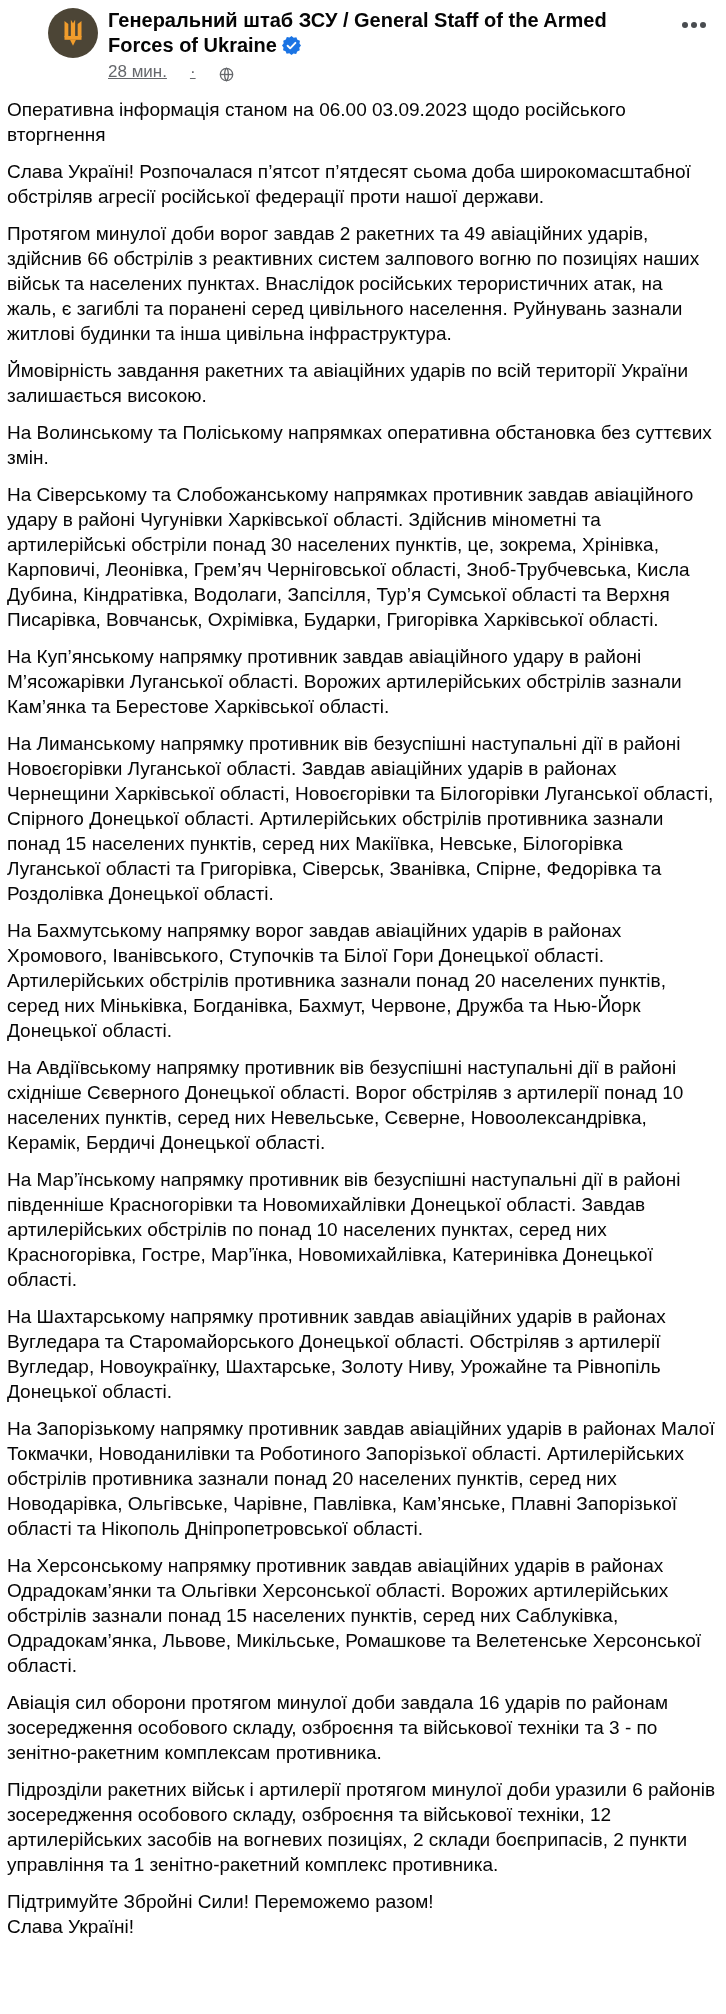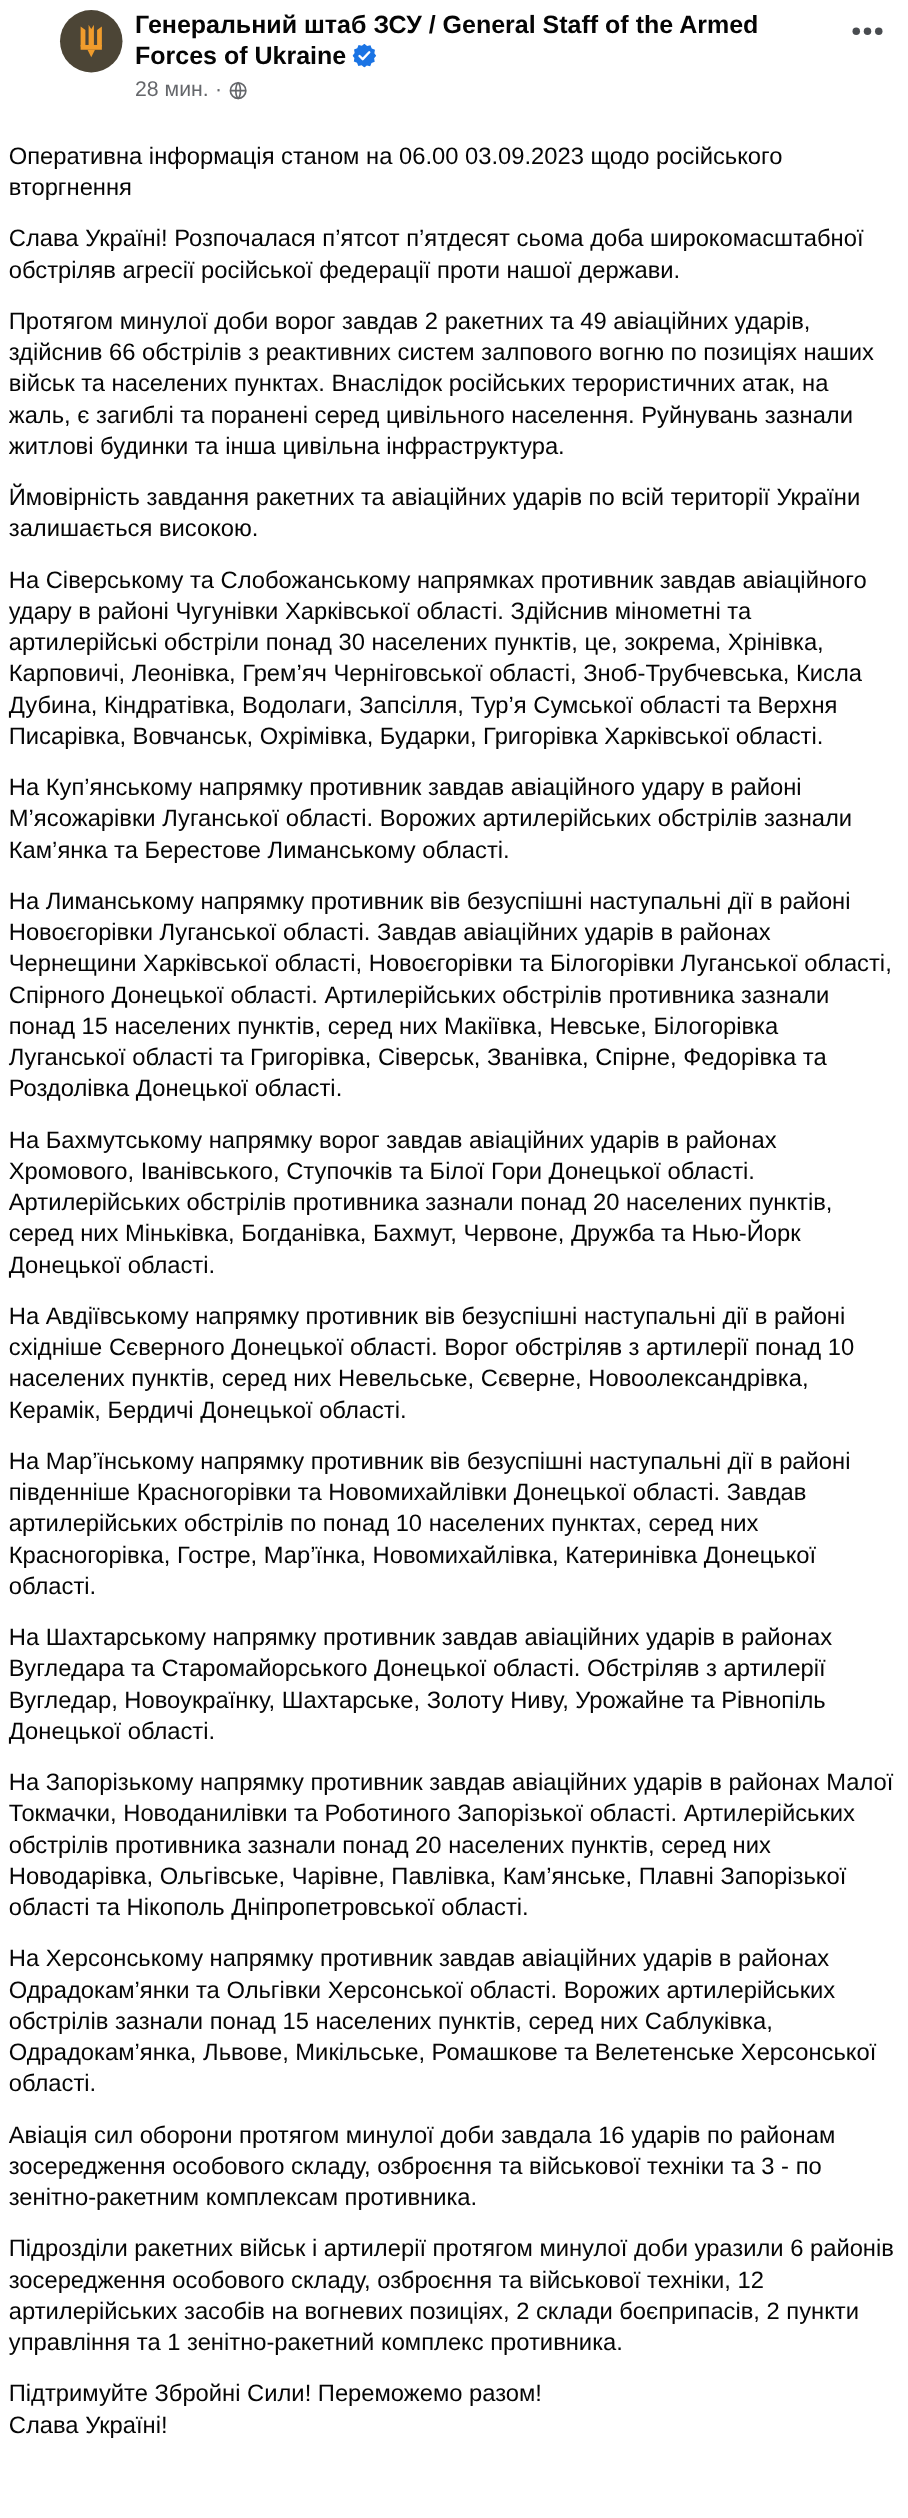--- a/index.html
+++ b/index.html
@@ -41,25 +41,26 @@
   }
   .verified {
     display: inline-block;
     vertical-align: -3px;
     margin-left: 5px;
     line-height: 0;
   }
   .meta {
     margin-top: 4px;
     display: flex;
-    align-items: center;
-    gap: 5px;
+    align-items: flex-end;
+    gap: 23px;
     color: #65676b;
     font-size: 17px;
     line-height: 20px;
+    text-decoration: underline;
   }
   .meta .sep { color: #65676b; }
   .globe { display: inline-block; line-height: 0; margin-top: 1px; }
   .more-btn {
     margin-left: auto;
     flex: 0 0 auto;
     display: flex;
     gap: 3px;
     padding: 14px 6px 10px 6px;
     cursor: pointer;
@@ -72,21 +73,21 @@
   }
 
   
   .body-text {
     padding: 15px 10px 6px 7px;
     font-size: 19px;
     line-height: 25px;
     color: #050505;
   }
   .body-text p {
-    margin: 16px 0 12px 0;
+    margin: 0 0 12px 0;
     white-space: pre-line;
   }
   .body-text p:last-child { margin-bottom: 0; }
 </style>
 </head>
 <body>
 
 <div class="post">
 
   <div class="header">
@@ -141,24 +142,25 @@
 
       <p>Оперативна інформація станом на 06.00 03.09.2023 щодо російського вторгнення</p>
 
       <p>Слава Україні! Розпочалася п’ятсот п’ятдесят сьома доба широкомасштабної обстріляв агресії російської федерації проти нашої держави.</p>
 
       <p>Протягом минулої доби ворог завдав 2 ракетних та 49 авіаційних ударів, здійснив 66 обстрілів з реактивних систем залпового вогню по позиціях наших військ та населених пунктах. Внаслідок російських терористичних атак, на жаль, є загиблі та поранені серед цивільного населення. Руйнувань зазнали житлові будинки та інша цивільна інфраструктура.</p>
 
       <p>Ймовірність завдання ракетних та авіаційних ударів по всій території України залишається високою.</p>
 
 
+      <p>На Волинському та Поліському напрямках оперативна обстановка без суттєвих змін.</p>
 
       <p>На Сіверському та Слобожанському напрямках противник завдав авіаційного удару в районі Чугунівки Харківської області. Здійснив мінометні та артилерійські обстріли понад 30 населених пунктів, це, зокрема, Хрінівка, Карповичі, Леонівка, Грем’яч Черніговської області, Зноб-Трубчевська, Кисла Дубина, Кіндратівка, Водолаги, Запсілля, Тур’я Сумської області та Верхня Писарівка, Вовчанськ, Охрімівка, Бударки, Григорівка Харківської області.</p>
 
-      <p>На Куп’янському напрямку противник завдав авіаційного удару в районі М’ясожарівки Луганської області. Ворожих артилерійських обстрілів зазнали Кам’янка та Берестове Лиманському області.</p>
+      <p>На Куп’янському напрямку противник завдав авіаційного удару в районі М’ясожарівки Луганської області. Ворожих артилерійських обстрілів зазнали Кам’янка та Берестове Харківської області.</p>
 
       <p>На Лиманському напрямку противник вів безуспішні наступальні дії в районі Новоєгорівки Луганської області. Завдав авіаційних ударів в районах Чернещини Харківської області, Новоєгорівки та Білогорівки Луганської області, Спірного Донецької області. Артилерійських обстрілів противника зазнали понад 15 населених пунктів, серед них Макіївка, Невське, Білогорівка Луганської області та Григорівка, Сіверськ, Званівка, Спірне, Федорівка та Роздолівка Донецької області.</p>
 
       <p>На Бахмутському напрямку ворог завдав авіаційних ударів в районах Хромового, Іванівського, Ступочків та Білої Гори Донецької області. Артилерійських обстрілів противника зазнали понад 20 населених пунктів, серед них Міньківка, Богданівка, Бахмут, Червоне, Дружба та Нью-Йорк Донецької області.</p>
 
       <p>На Авдіївському напрямку противник вів безуспішні наступальні дії в районі східніше Сєверного Донецької області. Ворог обстріляв з артилерії понад 10 населених пунктів, серед них Невельське, Сєверне, Новоолександрівка, Керамік, Бердичі Донецької області.</p>
 
       <p>На Мар’їнському напрямку противник вів безуспішні наступальні дії в районі південніше Красногорівки та Новомихайлівки Донецької області. Завдав артилерійських обстрілів по понад 10 населених пунктах, серед них Красногорівка, Гостре, Мар’їнка, Новомихайлівка, Катеринівка Донецької області.</p>
 
       <p>На Шахтарському напрямку противник завдав авіаційних ударів в районах Вугледара та Старомайорського Донецької області. Обстріляв з артилерії Вугледар, Новоукраїнку, Шахтарське, Золоту Ниву, Урожайне та Рівнопіль Донецької області.</p>

